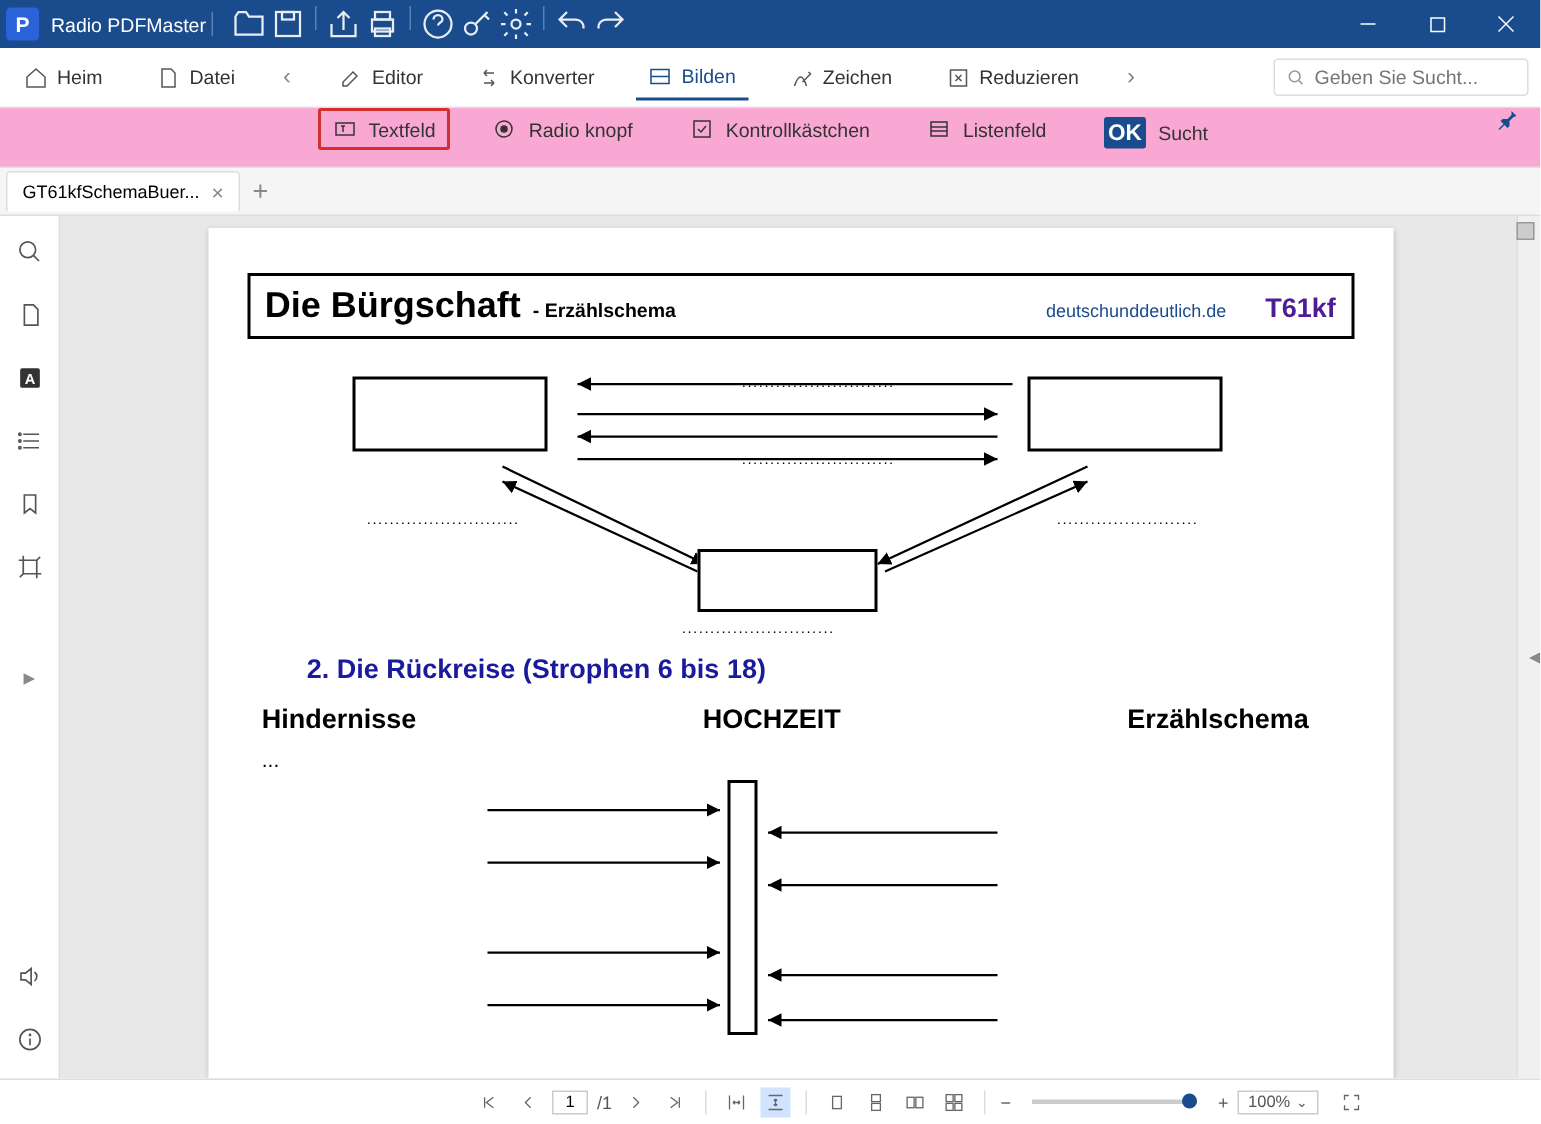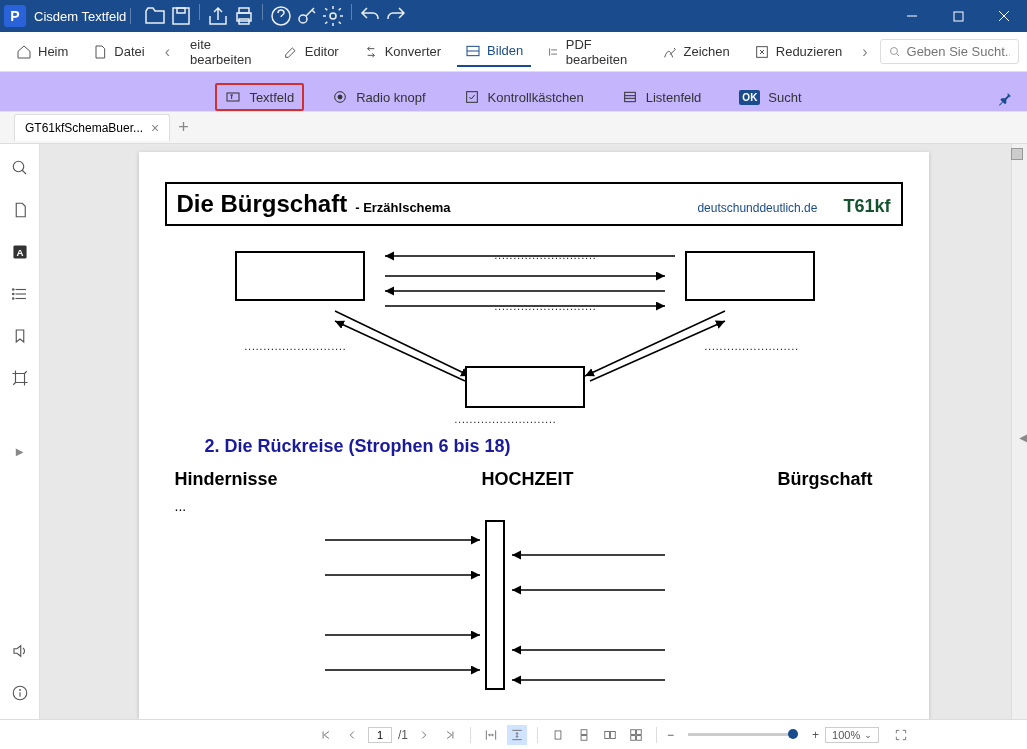--- a/index.html
+++ b/index.html
@@ -6,36 +6,36 @@
 body { width:1027px; height:749px; overflow:hidden; background:#fff; display:flex; flex-direction:column; }
 .titlebar { height:32px; background:#1a4b8c; color:#fff; display:flex; align-items:center; padding:0 0 0 4px; font-size:13px; }
 .titlebar .logo { width:22px; height:22px; background:#2962d9; border-radius:3px; display:flex; align-items:center; justify-content:center; font-weight:bold; font-size:14px; margin-right:8px; }
 .titlebar .tb-icons { display:flex; gap:2px; margin-left:8px; }
 .titlebar .tb-icon { width:24px; height:24px; display:flex; align-items:center; justify-content:center; opacity:0.9; cursor:pointer; }
 .titlebar .tb-icon svg { stroke:#fff; fill:none; stroke-width:1.5; }
 .titlebar .sep { width:1px; height:16px; background:rgba(255,255,255,0.3); margin:0 4px; }
 .titlebar .spacer { flex:1; }
 .titlebar .winbtn { width:46px; height:32px; display:flex; align-items:center; justify-content:center; cursor:pointer; }
 
-.menubar { height:40px; background:#fff; border-bottom:1px solid #e0e0e0; display:flex; align-items:center; padding:0 8px; gap:8px; }
+.menubar { height:40px; background:#fff; border-bottom:1px solid #e0e0e0; display:flex; align-items:center; padding:0 8px; gap:20px; }
 .menubar .mitem { display:flex; align-items:center; gap:6px; padding:6px 8px; font-size:13px; color:#333; cursor:pointer; }
 .menubar .mitem.active { color:#1a4b8c; border-bottom:2px solid #1a4b8c; }
 .menubar .mitem svg { stroke:#555; fill:none; stroke-width:1.5; width:16px; height:16px; }
 .menubar .mitem.active svg { stroke:#1a4b8c; }
 .menubar .searchbox { margin-left:auto; display:flex; align-items:center; border:1px solid #ddd; border-radius:3px; padding:4px 8px; width:170px; }
 .menubar .searchbox input { border:none; outline:none; font-size:13px; width:100%; color:#15803d; }
 .menubar .chev { color:#888; padding:0 4px; cursor:pointer; }
 
-.formbar { height:40px; background:#c4b5fd; border-bottom:1px solid #e0e0e0; display:flex; align-items:flex-end; padding:0 12px; gap:18px; justify-content:center; position:relative; }
+.formbar { height:40px; background:#f9a8d4; border-bottom:1px solid #e0e0e0; display:flex; align-items:flex-start; padding:0 12px; gap:18px; justify-content:center; position:relative; }
 .formbar .fitem { display:flex; align-items:center; gap:8px; padding:6px 10px; font-size:13px; color:#333; cursor:pointer; }
 .formbar .fitem.highlight { border:2px solid #d32f2f; border-radius:2px; padding:4px 8px; }
 .formbar .fitem svg { width:16px; height:16px; }
 .formbar .pin { position:absolute; right:14px; color:#1a4b8c; cursor:pointer; }
 
-.tabbar { height:32px; background:#f5f5f5; border-bottom:1px solid #ddd; display:flex; align-items:center; padding:0 14px; }
+.tabbar { height:32px; background:#f5f5f5; border-bottom:1px solid #ddd; display:flex; align-items:center; padding:0 4px; }
 .tabbar .tab { background:#fff; border:1px solid #ddd; border-bottom:none; padding:5px 10px; font-size:12px; display:flex; align-items:center; gap:8px; border-radius:3px 3px 0 0; }
 .tabbar .tab .close { color:#888; cursor:pointer; font-size:14px; }
 .tabbar .addtab { margin-left:8px; color:#888; font-size:18px; cursor:pointer; }
 
 .main { flex:1; display:flex; overflow:hidden; }
 .sidebar { width:40px; background:#fff; border-right:1px solid #e0e0e0; display:flex; flex-direction:column; align-items:center; padding-top:10px; gap:14px; }
 .sidebar .sitem { width:28px; height:28px; display:flex; align-items:center; justify-content:center; cursor:pointer; }
 .sidebar .sitem svg { stroke:#555; fill:none; stroke-width:1.5; width:18px; height:18px; }
 .sidebar .sitem.filled svg { fill:#333; stroke:#333; }
 .sidebar .collapse { margin-top:40px; color:#888; font-size:10px; }
@@ -43,21 +43,21 @@
 
 .canvas { flex:1; background:#e8e8e8; display:flex; justify-content:center; overflow:hidden; position:relative; }
 .page { width:790px; background:#fff; margin-top:8px; box-shadow:0 1px 4px rgba(0,0,0,0.2); padding:30px 26px; position:relative; }
 .scrollind { position:absolute; right:4px; top:4px; width:12px; height:12px; background:#ccc; border:1px solid #999; }
 .scrollbar-r { position:absolute; right:0; top:0; bottom:0; width:16px; background:#f0f0f0; border-left:1px solid #ddd; }
 
 .doc-header { border:2px solid #000; padding:6px 10px; display:flex; align-items:baseline; gap:8px; margin-bottom:20px; }
 .doc-header .t1 { font-family:Arial Black,Arial; font-weight:900; font-size:24px; }
 .doc-header .t2 { font-size:13px; font-weight:bold; }
 .doc-header .url { margin-left:auto; font-size:12px; color:#1a4b8c; }
-.doc-header .code { font-size:18px; color:#14532d; font-weight:bold; margin-left:18px; }
+.doc-header .code { font-size:18px; color:#4c1d95; font-weight:bold; margin-left:18px; }
 
 .section-h { color:#1a1a9c; font-weight:bold; font-size:18px; margin:10px 0 10px 40px; }
 .diagram { position:relative; height:180px; margin-left:20px; }
 .box { position:absolute; border:2px solid #000; background:#fff; }
 .dots { position:absolute; font-size:10px; letter-spacing:1px; }
 .columns { display:flex; justify-content:space-between; margin:12px 30px 8px 10px; font-weight:bold; font-size:18px; }
 .ellipsis { margin-left:10px; font-size:14px; }
 .vbar { position:relative; height:170px; margin-top:6px; }
 .vbar .bar { position:absolute; left:320px; top:0; width:20px; height:170px; border:2px solid #000; background:#fff; }
 
@@ -68,21 +68,21 @@
 .statusbar input.pg { width:24px; text-align:center; border:1px solid #ccc; font-size:11px; padding:1px; }
 .statusbar .zoom-slider { width:110px; height:3px; background:#ccc; position:relative; margin:0 8px; }
 .statusbar .zoom-slider .thumb { position:absolute; right:0; top:-4px; width:10px; height:10px; background:#1a4b8c; border-radius:50%; }
 .statusbar .zoomval { border:1px solid #ccc; padding:1px 6px; font-size:11px; display:flex; align-items:center; gap:4px; }
 </style>
 </head>
 <body>
 
 <div class="titlebar">
   <div class="logo">P</div>
-  <span>Cisdem Textfeld</span>
+  <span>Radio PDFMaster</span>
   <div class="sep"></div>
   <div class="tb-icons">
     <div class="tb-icon">
         <svg viewBox="0 0 24 24">
           <path d="M3 7l2-3h5l2 3h9v12H3z"></path>
         </svg>
       </div>
     <div class="tb-icon">
         <svg viewBox="0 0 24 24">
           <rect x="4" y="4" width="16" height="16"></rect>
@@ -160,46 +160,37 @@
       <span>Heim</span>
     </div>
   <div class="mitem">
       <svg viewBox="0 0 24 24">
         <path d="M6 3h9l4 4v14H6z"></path>
       </svg>
       <span>Datei</span>
     </div>
   <span class="chev">‹</span>
   <div class="mitem">
-      <span>eite bearbeiten</span>
-    </div>
-  <div class="mitem">
       <svg viewBox="0 0 24 24">
         <path d="M4 20h4l10-10-4-4L4 16z"></path>
       </svg>
       <span>Editor</span>
     </div>
   <div class="mitem">
       <svg viewBox="0 0 24 24">
         <path d="M7 7h10M7 7l3-3M7 7l3 3M17 17H7M17 17l-3-3M17 17l-3 3"></path>
       </svg>
       <span>Konverter</span>
     </div>
   <div class="mitem active">
       <svg viewBox="0 0 24 24">
         <rect x="3" y="5" width="18" height="14"></rect>
         <path d="M3 12h18"></path>
       </svg>
       <span>Bilden</span>
-    </div>
-  <div class="mitem">
-      <svg viewBox="0 0 24 24">
-        <path d="M5 5v14M8 8h11M8 16h11"></path>
-      </svg>
-      <span>PDF bearbeiten</span>
     </div>
   <div class="mitem">
       <svg viewBox="0 0 24 24">
         <path d="M4 20c4-12 8-12 12 0M18 6l2 2-8 8"></path>
       </svg>
       <span>Zeichen</span>
     </div>
   <div class="mitem">
       <svg viewBox="0 0 24 24">
         <rect x="4" y="4" width="16" height="16"></rect>
@@ -241,21 +232,21 @@
   </div>
   <div class="fitem">
     <svg viewBox="0 0 24 24" style="stroke:#333;fill:none;stroke-width:1.5">
         <rect x="4" y="5" width="16" height="14"></rect>
         <line x1="4" y1="10" x2="20" y2="10"></line>
         <line x1="4" y1="14" x2="20" y2="14"></line>
       </svg>
     <span>Listenfeld</span>
   </div>
   <div class="fitem">
-    <span style="background:#1a4b8c;color:#fff;font-size:10px;font-weight:bold;padding:2px 3px;border-radius:2px">OK</span>
+    <span style="background:#1a4b8c;color:#fff;font-size:15px;font-weight:bold;padding:2px 3px;border-radius:2px">OK</span>
     <span>Sucht</span>
   </div>
   <div class="pin">
     <svg width="16" height="16" viewBox="0 0 24 24" fill="#1a4b8c">
         <path d="M16 3l5 5-3 1-4 4v5l-2 2-3-3-5 5-1-1 5-5-3-3 2-2h5l4-4z"></path>
       </svg>
   </div>
 </div>
 
 <div class="tabbar">
@@ -360,21 +351,21 @@
         <div class="dots" style="left:310px;top:4px">...........................</div>
         <div class="dots" style="left:310px;top:55px">...........................</div>
         <div class="dots" style="left:60px;top:95px">...........................</div>
         <div class="dots" style="left:520px;top:95px">.........................</div>
         <div class="dots" style="left:270px;top:168px">...........................</div>
       </div>
       <div class="section-h">2. Die Rückreise (Strophen 6 bis 18)</div>
       <div class="columns">
         <span>Hindernisse</span>
         <span>HOCHZEIT</span>
-        <span>Bürgschaft</span>
+        <span>Erzählschema</span>
       </div>
       <div class="ellipsis">...</div>
       <div class="vbar">
         <svg width="720" height="170" style="position:absolute;left:0;top:0">
           <defs>
               <marker id="ah2" markerWidth="8" markerHeight="8" refX="6" refY="3" orient="auto">
                 <path d="M0,0 L6,3 L0,6 z" fill="#000"></path>
               </marker>
             </defs>
           <line x1="160" y1="20" x2="315" y2="20" stroke="#000" stroke-width="1.5" marker-end="url(#ah2)"></line>

